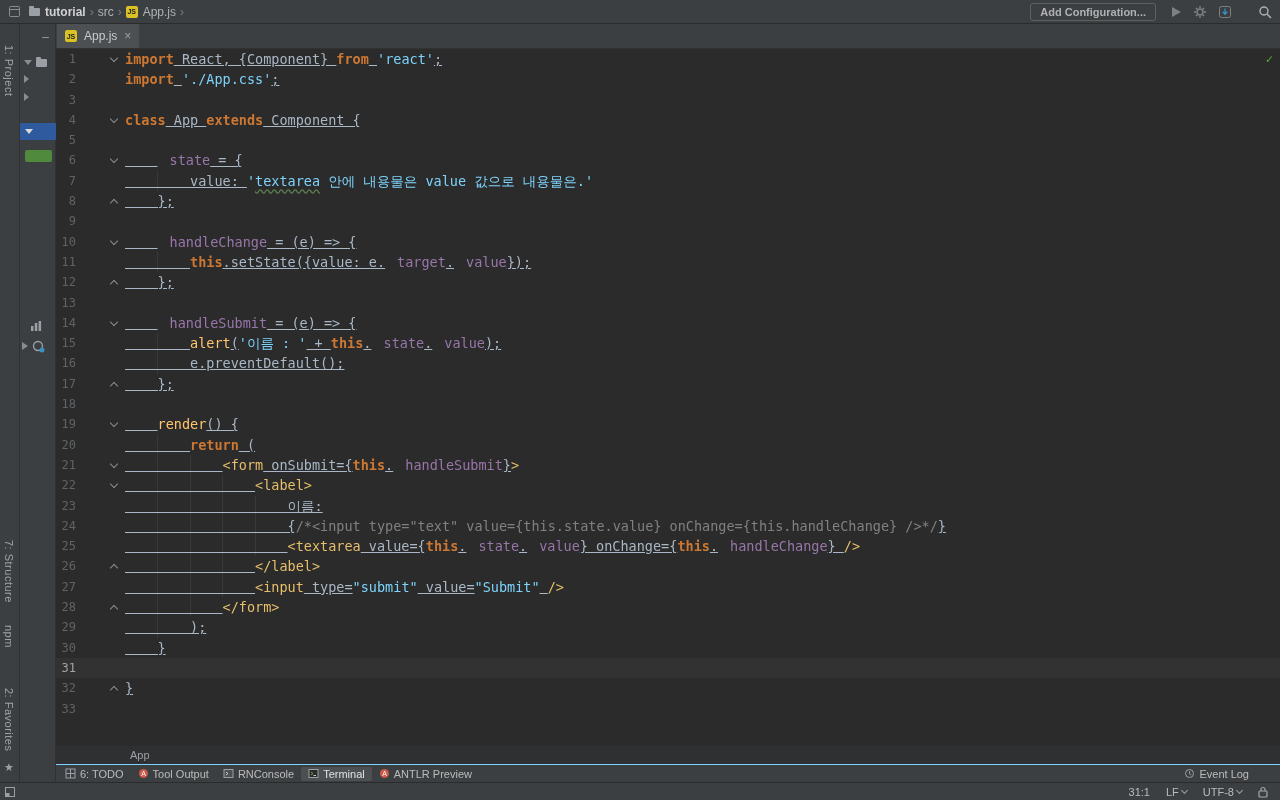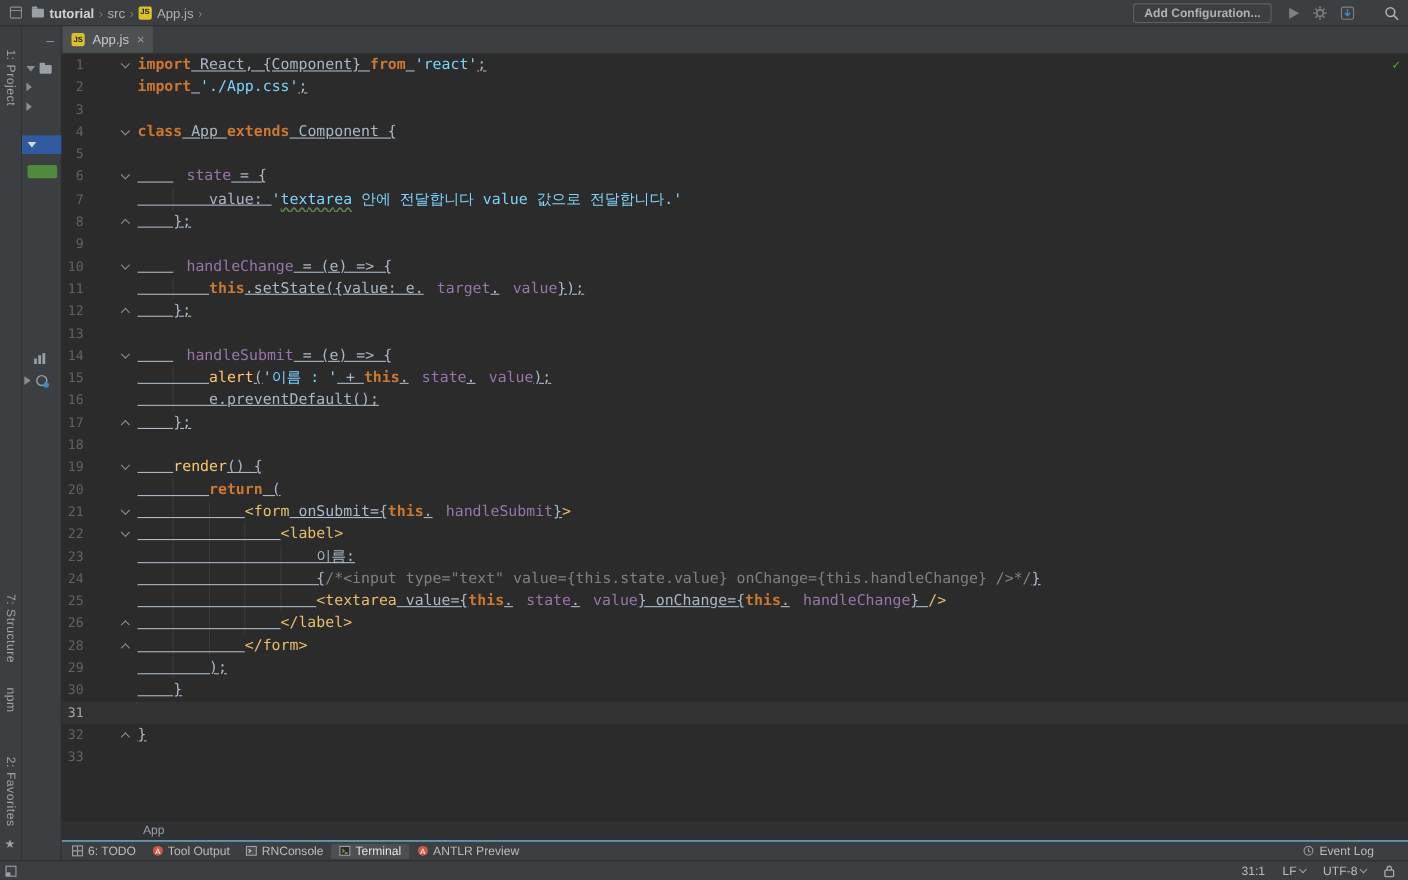--- a/index.html
+++ b/index.html
@@ -254,21 +254,21 @@
           <span class="fold">
             <i class="chev down"></i>
           </span>
           <span class="codetext"><span class="tk-def">    </span><span class="tk-field">state</span><span class="tk-def"> = {</span></span>
         </div>
         <div class="line">
           <i class="guide" style="left: 101.4px;"></i>
           <span class="ln">7</span>
           <span class="vcs"></span>
           <span class="fold"></span>
-          <span class="codetext"><span class="tk-def">        value: </span><span class="tk-str">'</span><span class="tk-str tk-typo">textarea</span><span class="tk-str"> 안에 전달합니다 value 값으로 전달합니다.'</span></span>
+          <span class="codetext"><span class="tk-def">        value: </span><span class="tk-str">'</span><span class="tk-str tk-typo">textarea</span><span class="tk-str"> 안에 내용물은 value 값으로 내용물은.'</span></span>
         </div>
         <div class="line">
           <span class="ln">8</span>
           <span class="vcs"></span>
           <span class="fold">
             <i class="chev up"></i>
           </span>
           <span class="codetext"><span class="tk-def">    };</span></span>
         </div>
         <div class="line">
@@ -411,20 +411,29 @@
         <div class="line">
           <i class="guide" style="left: 101.4px;"></i>
           <i class="guide" style="left: 133.8px;"></i>
           <i class="guide" style="left: 166.2px;"></i>
           <span class="ln">26</span>
           <span class="vcs"></span>
           <span class="fold">
             <i class="chev up"></i>
           </span>
           <span class="codetext"><span class="tk-def">                </span><span class="tk-tag">&lt;/label&gt;</span></span>
+        </div>
+        <div class="line">
+          <i class="guide" style="left: 101.4px;"></i>
+          <i class="guide" style="left: 133.8px;"></i>
+          <i class="guide" style="left: 166.2px;"></i>
+          <span class="ln">27</span>
+          <span class="vcs"></span>
+          <span class="fold"></span>
+          <span class="codetext"><span class="tk-def">                </span><span class="tk-tag">&lt;input</span><span class="tk-def"> type=</span><span class="tk-str">"submit"</span><span class="tk-def"> value=</span><span class="tk-str">"Submit"</span><span class="tk-def"> </span><span class="tk-tag">/&gt;</span></span>
         </div>
         <div class="line">
           <i class="guide" style="left: 101.4px;"></i>
           <i class="guide" style="left: 133.8px;"></i>
           <span class="ln">28</span>
           <span class="vcs"></span>
           <span class="fold">
             <i class="chev up"></i>
           </span>
           <span class="codetext"><span class="tk-def">            </span><span class="tk-tag">&lt;/form&gt;</span></span>

